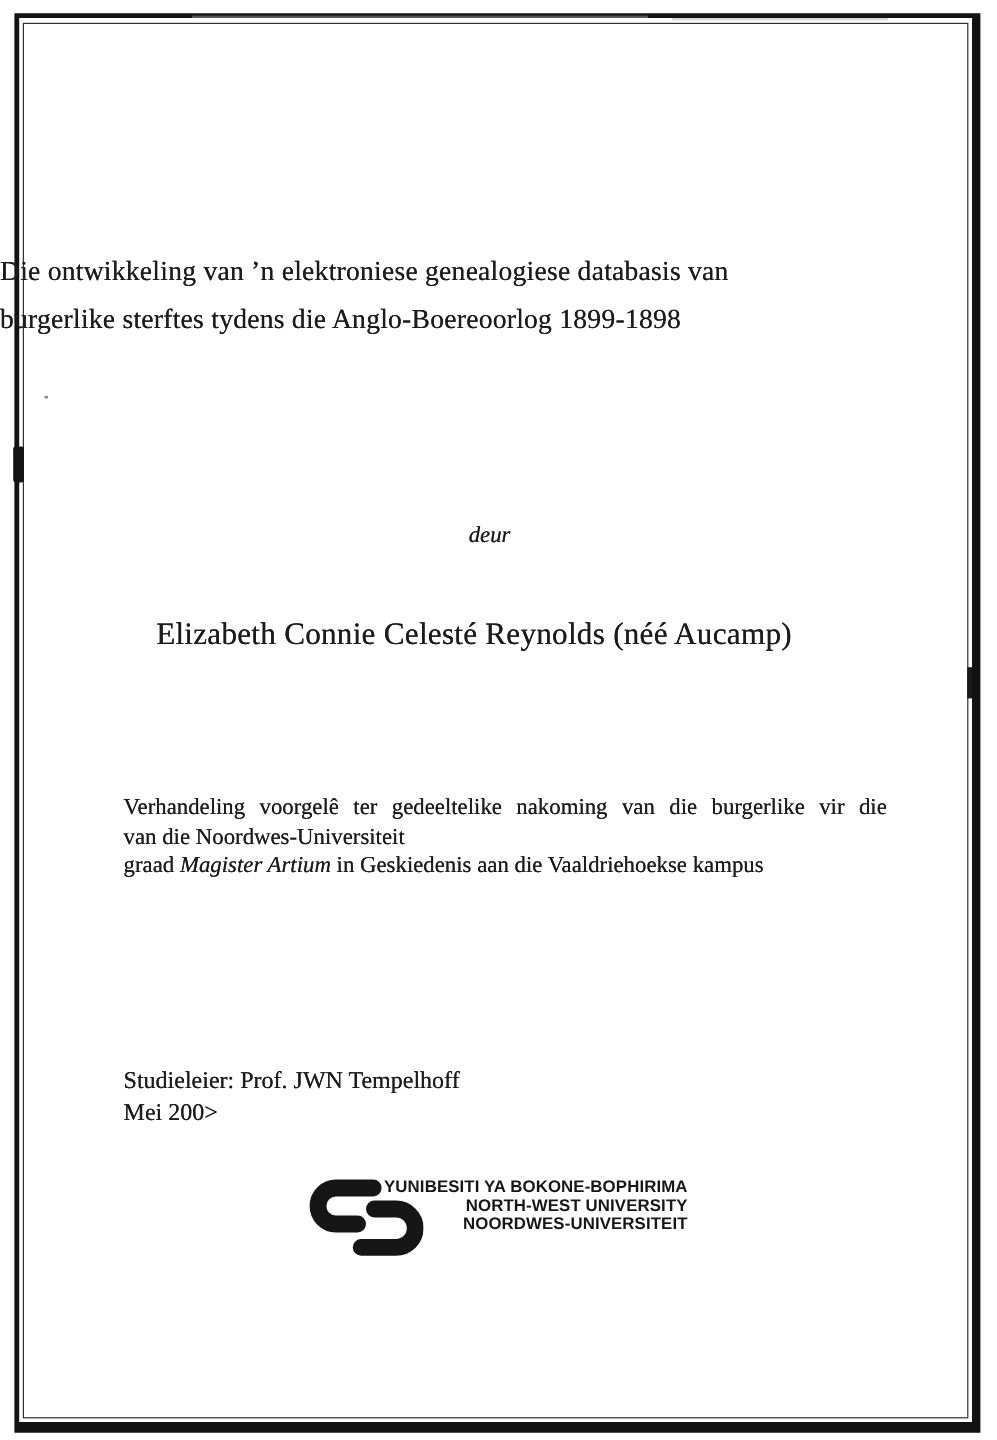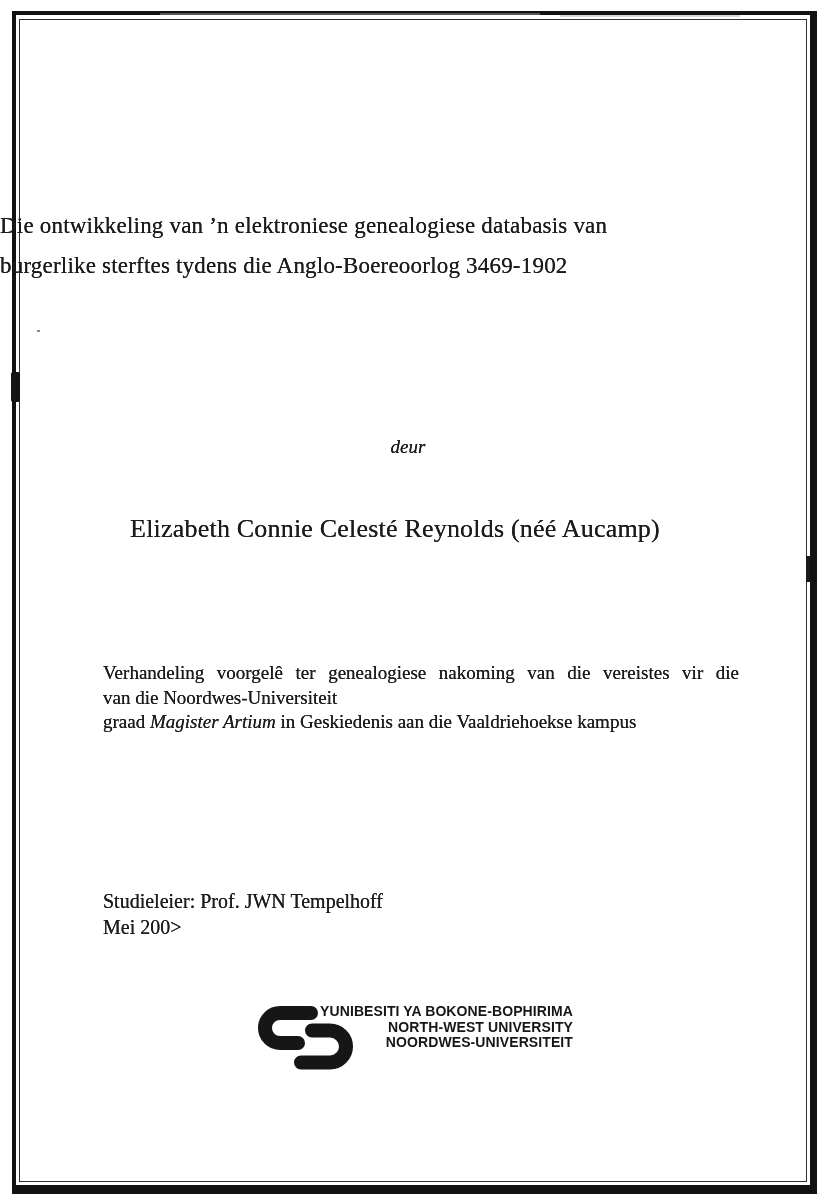--- a/index.html
+++ b/index.html
@@ -67,21 +67,21 @@
   .supervisor {
     position: absolute; top: 888px; left: 103px;
     font-size: 20px; line-height: 26px;
   }
   .dateline {
     position: absolute; top: 914px; left: 103px;
     font-size: 20px; line-height: 26px;
   }
   .logo {
     position: absolute; top: 981px; left: 257px;
-    width: 316px; height: 70px; margin-top: 23px;
+    width: 316px; height: 70px;
   }
   .logo-mark { position: absolute; left: 0; top: 1px; width: 96px; height: 66px; }
   .logo-mark .lk { fill: none; stroke: #161616; stroke-width: 14; stroke-linecap: round; }
   .logo-mark .halo { fill: none; stroke: #ffffff; stroke-width: 19; stroke-linecap: round; }
   .logo-text {
     position: absolute; right: 0; top: 0;
     text-align: right;
     font-family: "Liberation Sans", "DejaVu Sans", sans-serif;
     font-weight: bold;
     font-size: 14px; line-height: 15.6px;
@@ -98,29 +98,29 @@
   <div class="frame-outer"></div>
   <div class="frame-inner"></div>
   <div class="streak-top"></div>
   <div class="streak-top2"></div>
   <div class="blob-left"></div>
   <div class="speck1"></div>
   <div class="speck2"></div>
 
   <div class="title txt">
     <div>Die ontwikkeling van ’n elektroniese genealogiese databasis van</div>
-    <div>burgerlike sterftes tydens die Anglo-Boereoorlog 3469-1902</div>
+    <div>burgerlike sterftes tydens die Anglo-Boereoorlog 1899-1898</div>
   </div>
 
   <div class="byline txt">deur</div>
 
   <div class="author txt">Elizabeth Connie Celesté Reynolds (néé Aucamp)</div>
 
   <div class="statement txt">
-    <div class="just">Verhandeling voorgelê ter genealogiese nakoming van die vereistes vir die</div>
+    <div class="just">Verhandeling voorgelê ter gedeeltelike nakoming van die burgerlike vir die</div>
     <div>van die Noordwes-Universiteit</div>
     <div><span>graad </span><span class="it">Magister Artium</span><span> in Geskiedenis aan die Vaaldriehoekse kampus</span></div>
   </div>
 
   <div class="supervisor txt">Studieleier: Prof. JWN Tempelhoff</div>
   <div class="dateline txt">Mei 200&gt;</div>
 
   <div class="logo">
     <svg class="logo-mark" viewBox="0 0 96 66" aria-hidden="true">
 

